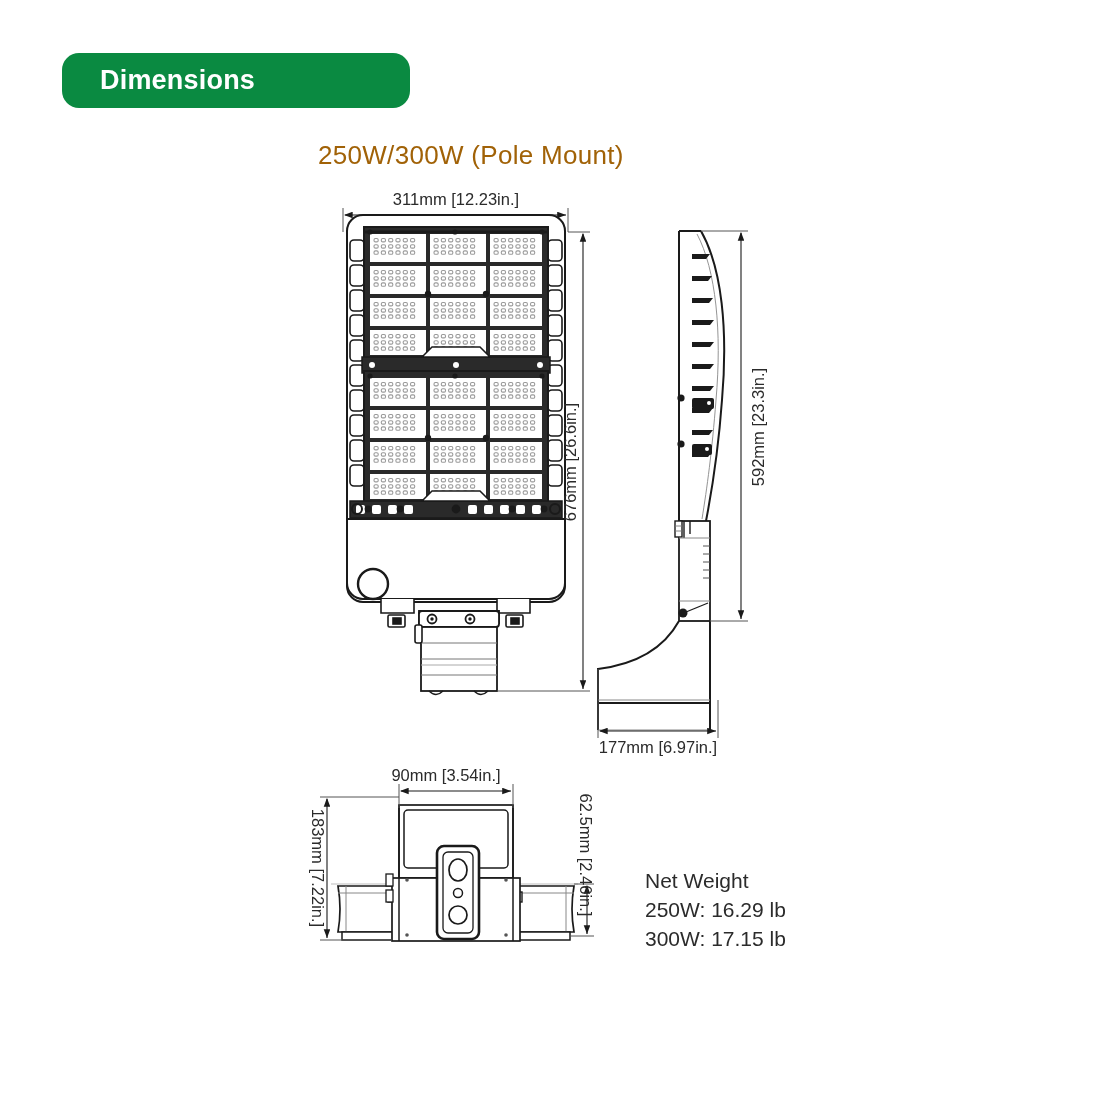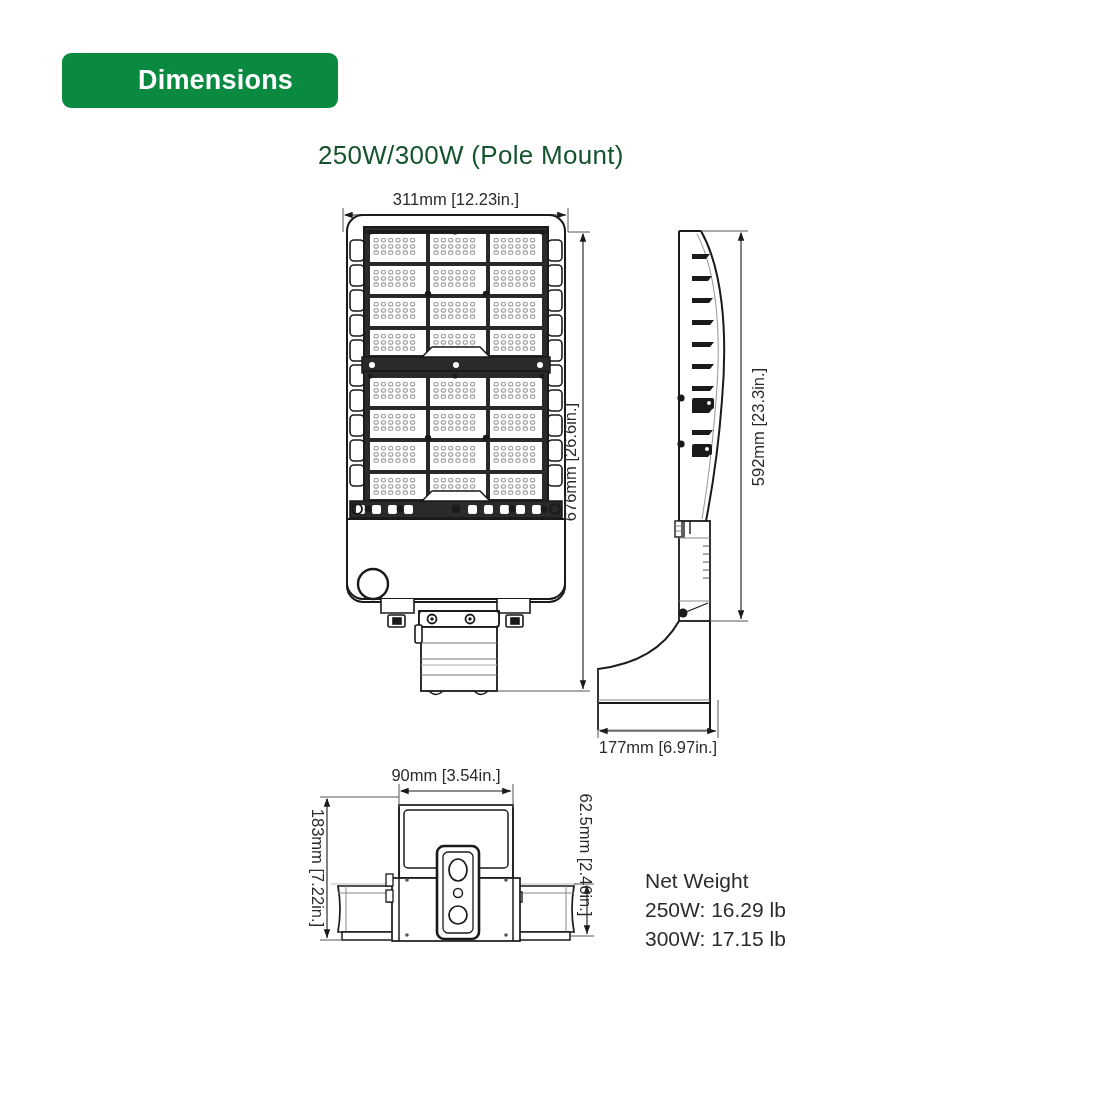--- a/index.html
+++ b/index.html
@@ -8,39 +8,39 @@
     background:#ffffff;
     font-family:"Liberation Sans", sans-serif;
     overflow:hidden;
     position:relative;
   }
   #page{position:relative;width:1100px;height:1100px;}
 
   
   .badge{
     position:absolute;left:62px;top:53px;
-    width:276px;height:55px;
-    border-radius:9px;
+    width:348px;height:55px;
+    border-radius:17px;
     display:flex;align-items:center;
     box-sizing:border-box;
-    padding-left:76px;
+    padding-left:38px;
   }
   .badge-text{
     color:#ffffff;
     font-size:27px;
     font-weight:bold;
     letter-spacing:.2px;
     line-height:1;
   }
 
   
   .section-title{
     position:absolute;left:318px;top:140px;
     font-size:26px;
-    color:#14532d;
+    color:#a16207;
     letter-spacing:.3px;
     white-space:nowrap;
   }
 
   
   #drawing{
     position:absolute;left:0;top:0;
     width:1100px;height:1100px;
   }
   .dimtext{

